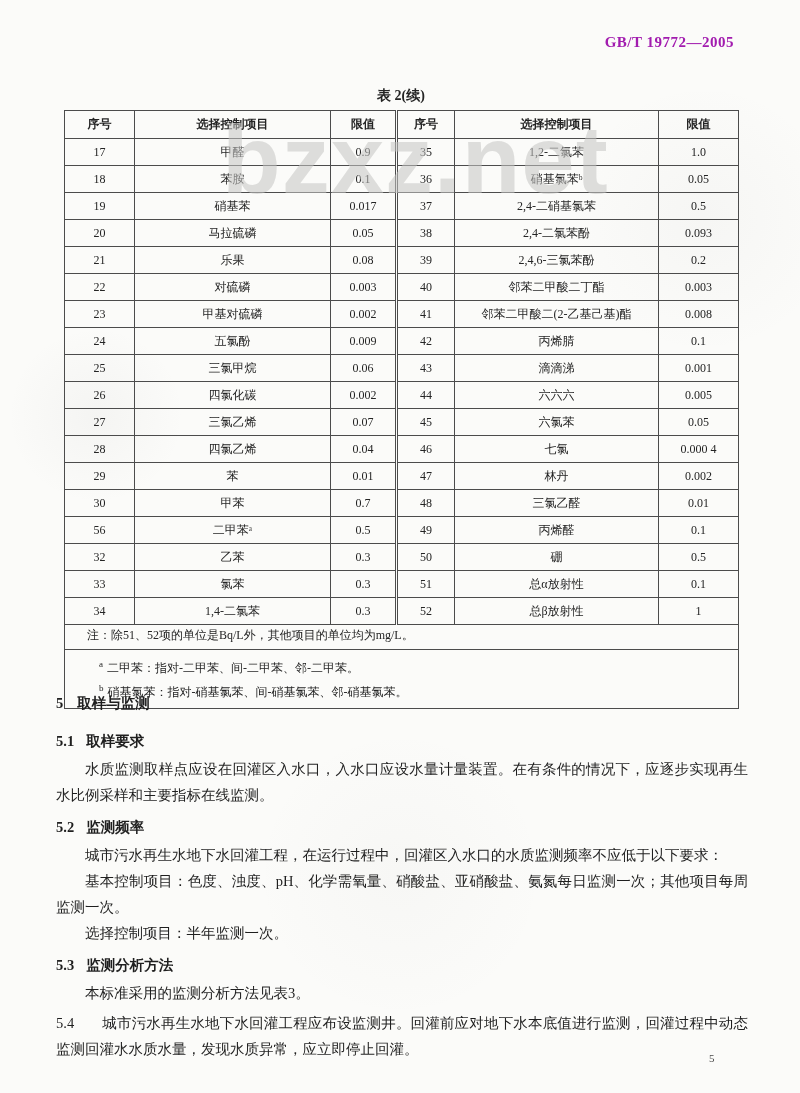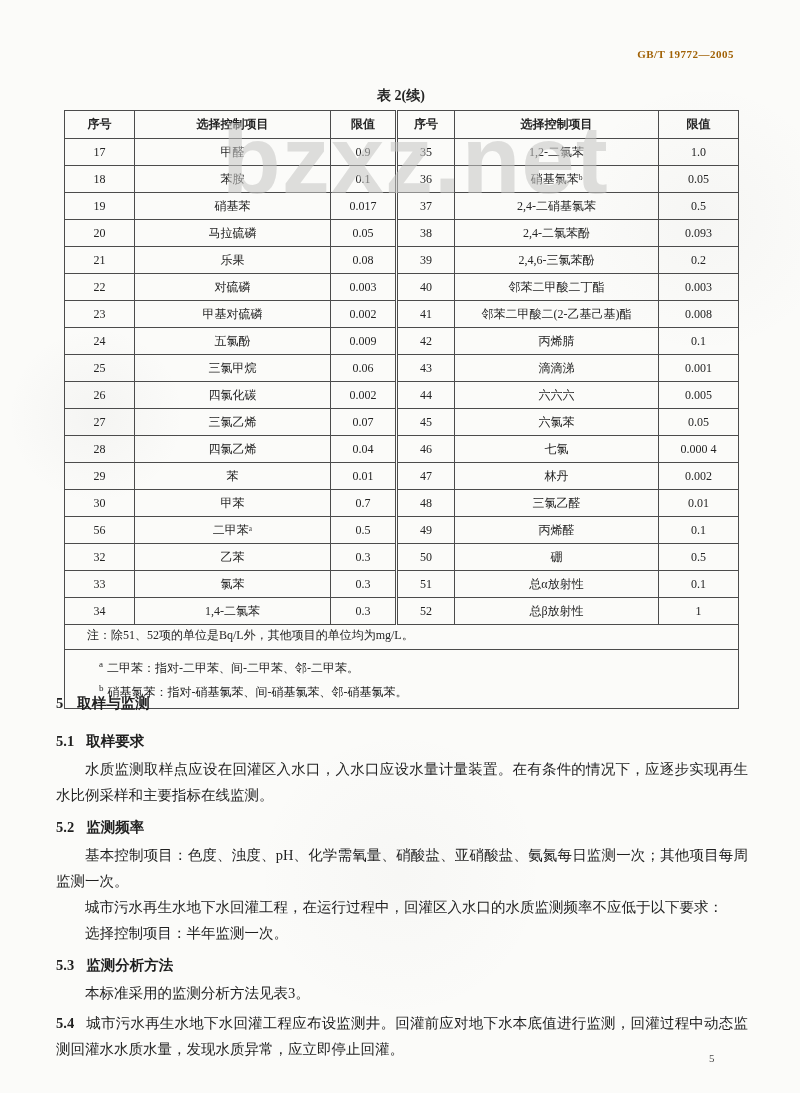--- a/index.html
+++ b/index.html
@@ -10,22 +10,22 @@
   }
   
   .page::before{
     content:""; position:absolute; inset:0; pointer-events:none;
     background:
       radial-gradient(circle at 12% 38%, rgba(120,120,120,.05), transparent 9%),
       radial-gradient(circle at 88% 20%, rgba(120,120,120,.04), transparent 12%),
       radial-gradient(circle at 50% 80%, rgba(120,120,120,.03), transparent 15%);
   }
   .doc-header{
-    position:absolute; top:48px; right:66px;
-    font-size:11px; font-weight:bold; letter-spacing:.5px; color:#a16207;
+    position:absolute; top:34px; right:66px;
+    font-size:15px; font-weight:bold; letter-spacing:.5px; color:#a21caf;
   }
   .watermark{
     position:absolute; left:222px; top:112px; z-index:3;
     font-family:"Liberation Sans", sans-serif;
     font-size:96px; font-weight:bold; line-height:1;
     color:#c6c6c4; opacity:.55; letter-spacing:1px;
     pointer-events:none; user-select:none;
   }
   .table-title{
     position:absolute; top:87px; left:64px; width:674px; text-align:center;
@@ -57,21 +57,21 @@
     position:absolute; left:56px; top:690px; width:692px; z-index:2;
     font-size:14.5px; line-height:26px; color:#1f1f1f;
   }
   .sec-h{ font-weight:bold; margin:0 0 4px; }
   .sec-h .sec-no{ margin-right:14px; }
   .sec-h1{ margin:0 0 12px; }
   .sub-h{ font-weight:bold; margin:6px 0 2px; }
   .sub-h .sec-no{ margin-right:12px; }
   .para{ margin:0; text-indent:2em; text-align:justify; }
   .para-n{ margin:4px 0 0; text-align:justify; }
-  .para-n .sec-no{ font-weight:bold; margin-right:12px; }
+  .para-n .sec-no{ font-weight:normal; margin-right:28px; }
   .page-num{
     position:absolute; left:709px; top:1052px;
     font-size:11px; color:#4a4a4a;
   }
 </style>
 </head>
 <body>
 
 <div class="page">
 
@@ -276,22 +276,22 @@
     </tbody>
   </table>
 
   <div class="body-text">
     <p class="sec-h sec-h1"><span class="sec-no">5</span><span>取样与监测</span></p>
 
     <p class="sub-h"><span class="sec-no">5.1</span><span>取样要求</span></p>
     <p class="para">水质监测取样点应设在回灌区入水口，入水口应设水量计量装置。在有条件的情况下，应逐步实现再生水比例采样和主要指标在线监测。</p>
 
     <p class="sub-h"><span class="sec-no">5.2</span><span>监测频率</span></p>
+    <p class="para">城市污水再生水地下水回灌工程，在运行过程中，回灌区入水口的水质监测频率不应低于以下要求：</p>
     <p class="para">基本控制项目：色度、浊度、pH、化学需氧量、硝酸盐、亚硝酸盐、氨氮每日监测一次；其他项目每周监测一次。</p>
-    <p class="para">城市污水再生水地下水回灌工程，在运行过程中，回灌区入水口的水质监测频率不应低于以下要求：</p>
     <p class="para">选择控制项目：半年监测一次。</p>
 
     <p class="sub-h"><span class="sec-no">5.3</span><span>监测分析方法</span></p>
     <p class="para">本标准采用的监测分析方法见表3。</p>
 
     <p class="para-n"><span class="sec-no">5.4</span><span>城市污水再生水地下水回灌工程应布设监测井。回灌前应对地下水本底值进行监测，回灌过程中动态监测回灌水水质水量，发现水质异常，应立即停止回灌。</span></p>
   </div>
 
   <div class="page-num">5</div>
 

